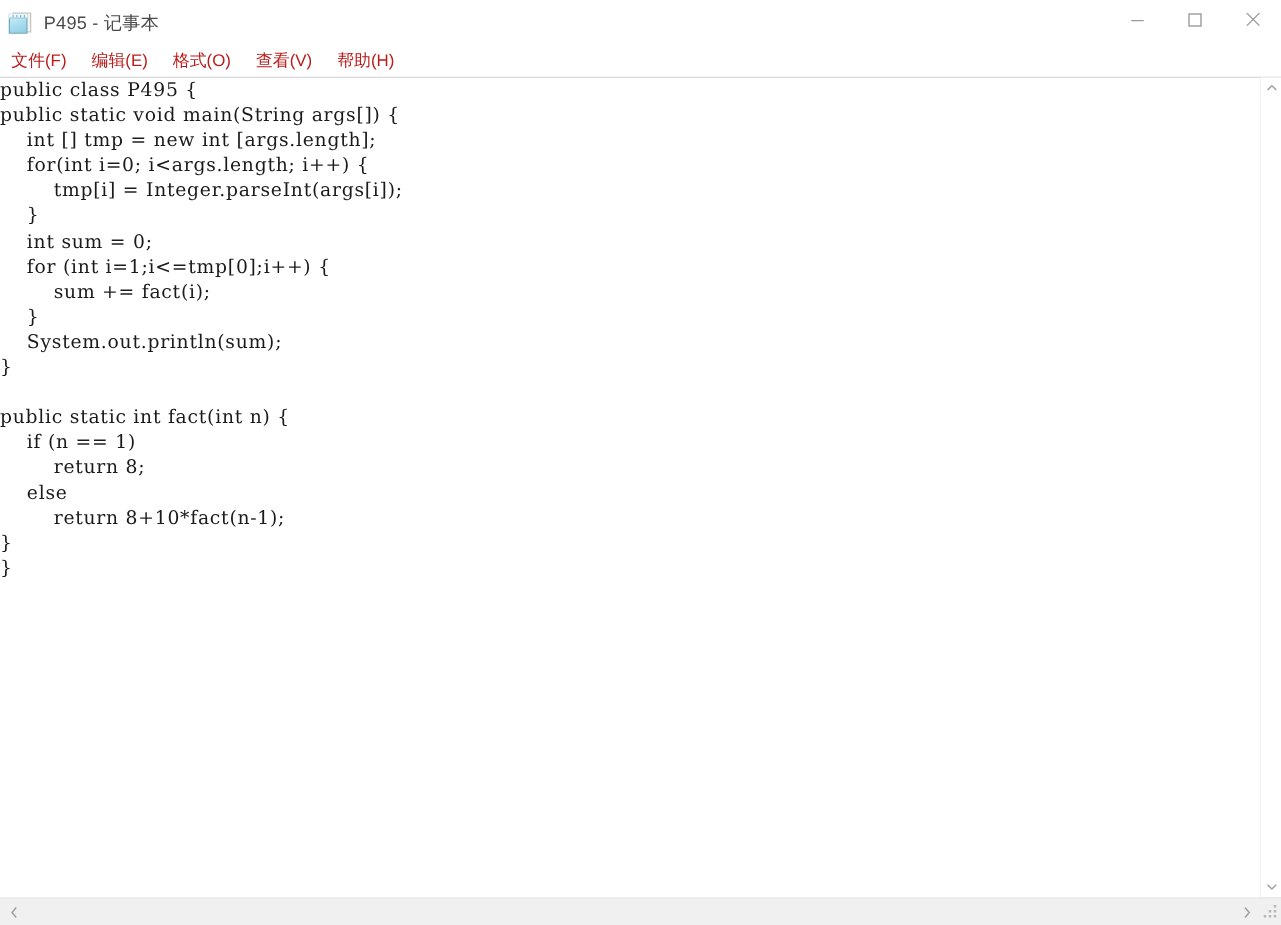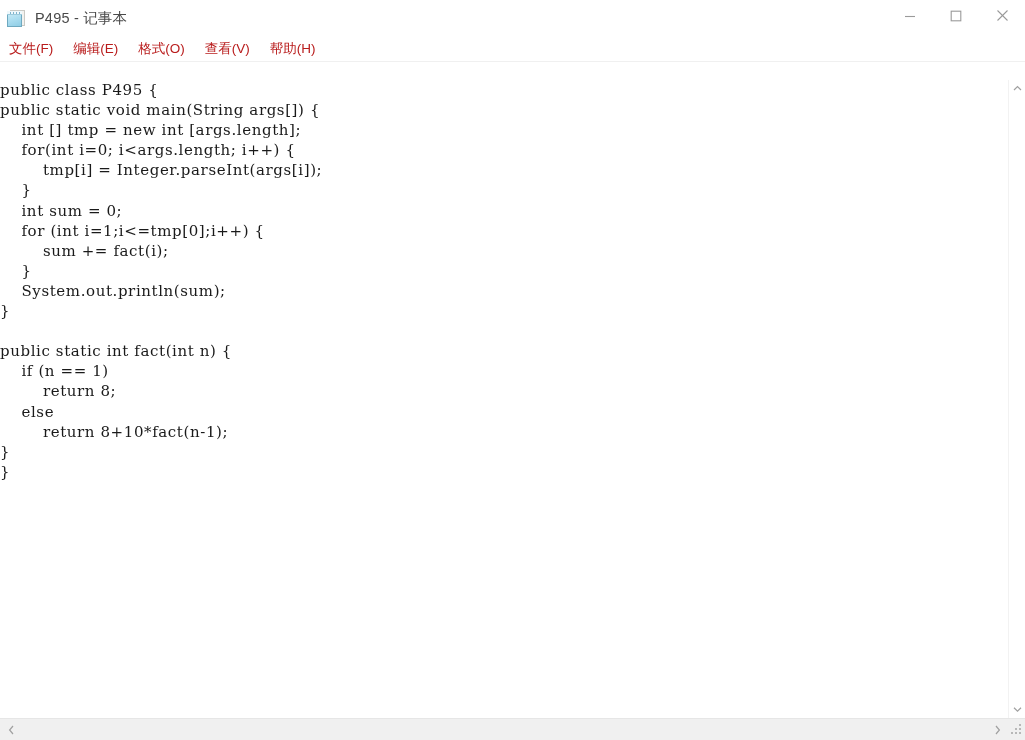--- a/index.html
+++ b/index.html
@@ -128,21 +128,20 @@
     width: 100%;
     min-height: 1px;
   }
 
   
   .content-row {
     flex: 1;
     display: flex;
     min-height: 0;
     background: #737373;
-    margin-top: 18px;
   }
   .edit-area {
     flex: 1;
     min-width: 0;
     background: #ffffff;
     overflow: hidden;
     position: relative;
   }
   .code {
     margin: 0;

